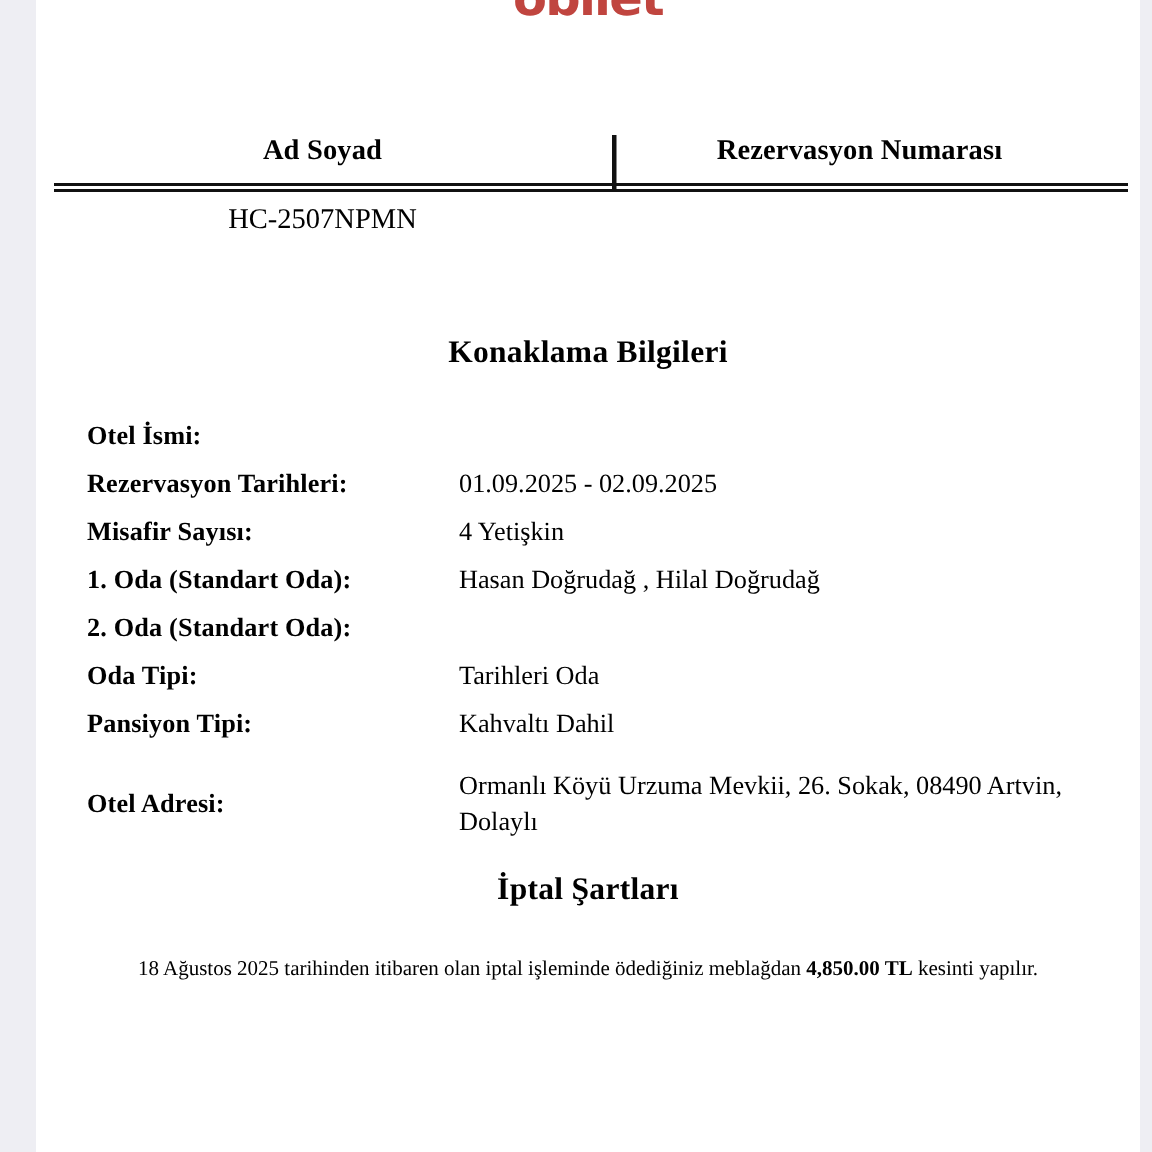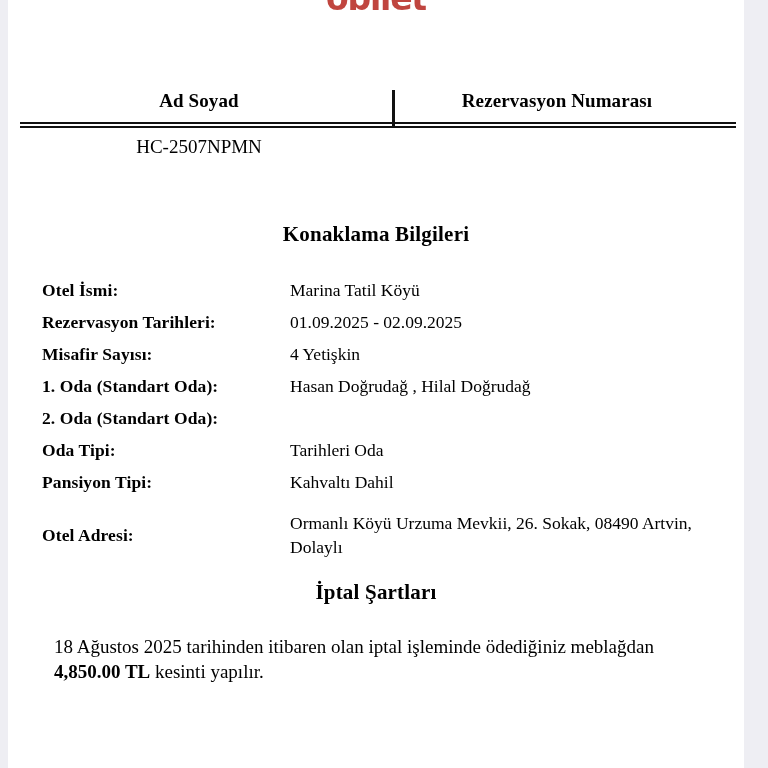--- a/index.html
+++ b/index.html
@@ -16,21 +16,21 @@
     color: #000;
   }
   .viewport {
     position: relative;
     width: 768px;
     height: 768px;
     background: #eeeef3;
   }
   .page {
     position: absolute;
-    left: 8px;
+    left: 24px;
     top: 0;
     width: 736px;
     height: 768px;
     background: #ffffff;
   }
 
   
   .logo-wrap {
     position: absolute;
     left: 0;
@@ -149,22 +149,23 @@
     line-height: 24px;
     max-width: 462px;
   }
 
   
   .cancel-block {
     position: absolute;
     left: 46px;
     top: 634px;
     width: 644px;
-    font-size: 19px;
+    font-size: 14px;
     line-height: 25px;
+    text-align: center;
   }
   .cancel-block .amount {
     font-weight: bold;
   }
 </style>
 </head>
 <body>
 
 <div class="viewport">
   <div class="page">
@@ -186,21 +187,20 @@
       <div class="ht-row">
         <div class="ht-cell ht-value">HC-2507NPMN</div>
       </div>
     </div>
 
     <div class="section-title" id="konaklama-title">Konaklama Bilgileri</div>
 
     <div class="details">
       <div class="drow">
         <div class="dlabel">Otel İsmi:</div>
-        <div class="dvalue">Marina Tatil Köyü</div>
       </div>
       <div class="drow">
         <div class="dlabel">Rezervasyon Tarihleri:</div>
         <div class="dvalue">01.09.2025 - 02.09.2025</div>
       </div>
       <div class="drow">
         <div class="dlabel">Misafir Sayısı:</div>
         <div class="dvalue">4 Yetişkin</div>
       </div>
       <div class="drow">

